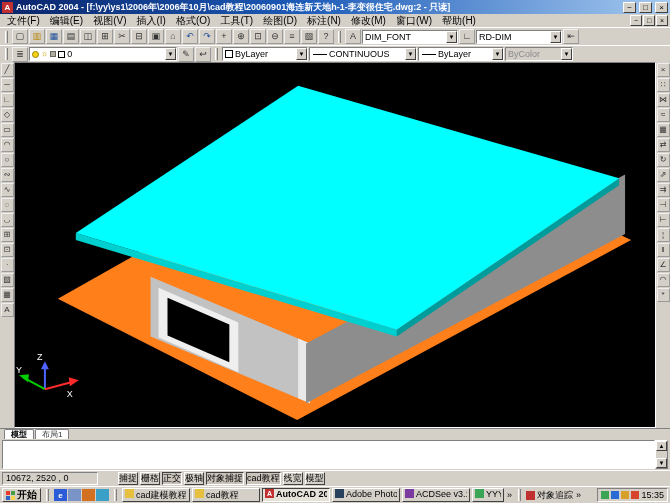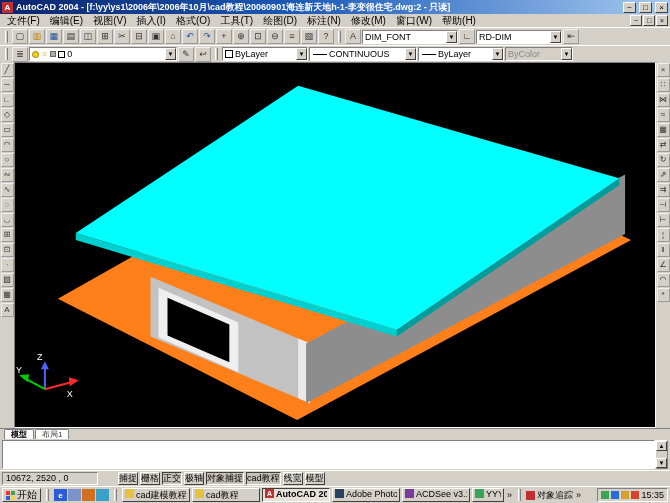--- a/index.html
+++ b/index.html
@@ -46,21 +46,21 @@
 .cmdhist div{height:9px;line-height:9px;white-space:nowrap;overflow:hidden}
 .cmdline{height:10px;line-height:10px;border-top:1px solid #d4d0c8}
 .cmdscroll{width:13px;background:#d4d0c8;display:flex;flex-direction:column;justify-content:space-between;align-items:center;border:1px solid;border-color:#fff #808080 #808080 #fff;flex:none}
 .sarrow{width:11px;height:10px;background:#d4d0c8;border:1px solid;border-color:#fff #404040 #404040 #fff;font-size:6px;line-height:8px;text-align:center}
 .statusbar{height:16px;background:#d4d0c8;display:flex;align-items:center;gap:20px;padding:0 2px;border-top:1px solid #fff;flex:none}
 .coords{width:96px;height:13px;line-height:11px;padding:0 3px;border:1px solid;border-color:#808080 #fff #fff #808080;color:#000;font-size:9px;flex:none}
 #stoggles{display:flex;gap:2px}
 .stoggle{height:13px;line-height:11px;padding:0 0;font-size:9px;color:#000;border:1px solid;border-color:#fff #404040 #404040 #fff;background:#d4d0c8;white-space:nowrap}
 .stoggle.pressed{border-color:#404040 #fff #fff #404040;background:#c9c3ba}
 .taskbar{height:17px;background:#d4d0c8;border-top:1px solid #fff;display:flex;align-items:center;gap:2px;padding:1px 2px;flex:none}
-.startbtn{height:14px;display:flex;align-items:center;gap:2px;padding:0 3px;font-size:10px;font-weight:normal;color:#000;border:1px solid;border-color:#fff #404040 #404040 #fff;flex:none}
+.startbtn{height:14px;display:flex;align-items:center;gap:2px;padding:0 3px;font-size:10px;font-weight:bold;color:#000;border:1px solid;border-color:#fff #404040 #404040 #fff;flex:none}
 .flag{width:9px;height:9px;display:grid;grid-template-columns:4px 4px;grid-template-rows:4px 4px;gap:1px}
 .flag i{display:block}
 .qlwrap{display:flex;gap:1px}
 .qlbtn{width:13px;height:12px;color:#fff;font-size:8px;font-weight:bold;display:flex;align-items:center;justify-content:center;flex:none}
 .taskswrap{display:flex;gap:2px}
 .taskbtn{height:14px;flex:0 0 68px;display:flex;align-items:flex-start;gap:2px;padding:0 2px;font-size:9px;color:#000;border:1px solid;border-color:#fff #404040 #404040 #fff;overflow:hidden;white-space:nowrap}
 .taskbtn.active{border-color:#404040 #fff #fff #404040;background:#e6e2da;font-weight:bold}
 .ticon{width:9px;height:9px;flex:none;font-size:7px;color:#fff;display:flex;align-items:center;justify-content:center}
 .tlabel{overflow:hidden}
 .chev{font-size:9px;color:#000;padding:0 1px}

